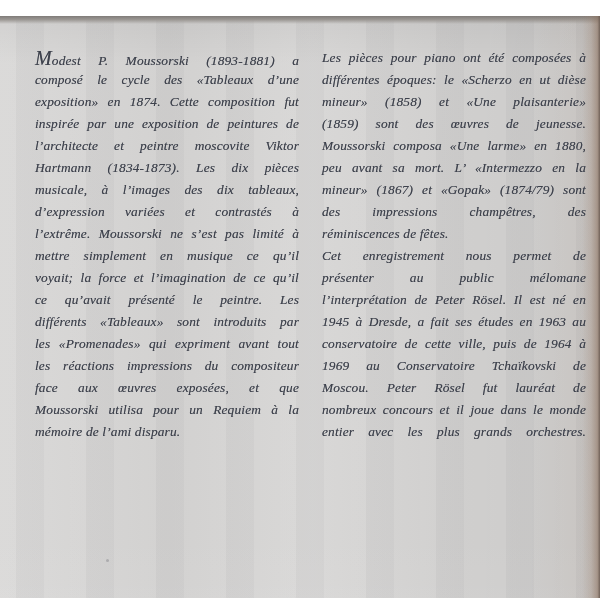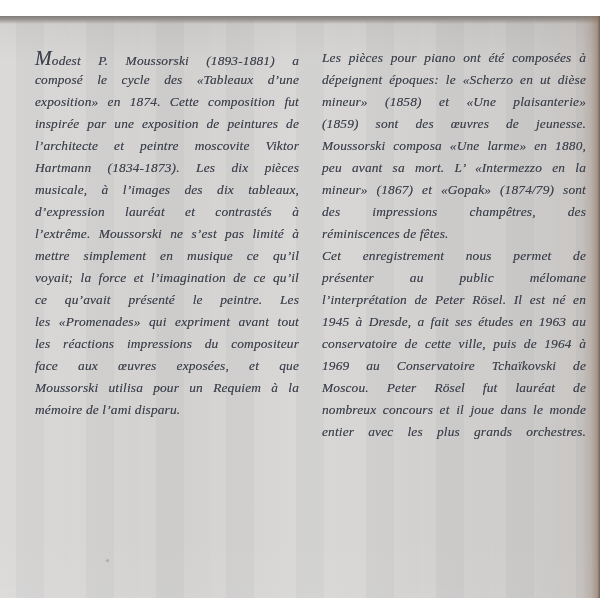--- a/index.html
+++ b/index.html
@@ -91,35 +91,36 @@
   <div class="edge-right"></div>
 
   <div class="col col-left">
     <div class="line">Modest P. Moussorski (1893-1881) a</div>
     <div class="line">composé le cycle des «Tableaux d’une</div>
     <div class="line">exposition» en 1874. Cette composition fut</div>
     <div class="line">inspirée par une exposition de peintures de</div>
     <div class="line">l’architecte et peintre moscovite Viktor</div>
     <div class="line">Hartmann (1834-1873). Les dix pièces</div>
     <div class="line">musicale, à l’images des dix tableaux,</div>
-    <div class="line">d’expression lauréat et contrastés à</div>
+    <div class="line">d’expression variées et contrastés à</div>
     <div class="line">l’extrême. Moussorski ne s’est pas limité à</div>
     <div class="line">mettre simplement en musique ce qu’il</div>
     <div class="line">voyait; la force et l’imagination de ce qu’il</div>
     <div class="line">ce qu’avait présenté le peintre. Les</div>
+    <div class="line">différents «Tableaux» sont introduits par</div>
     <div class="line">les «Promenades» qui expriment avant tout</div>
     <div class="line">les réactions impressions du compositeur</div>
     <div class="line">face aux œuvres exposées, et que</div>
     <div class="line">Moussorski utilisa pour un Requiem à la</div>
     <div class="line flush">mémoire de l’ami disparu.</div>
   </div>
 
   <div class="col col-right">
     <div class="line">Les pièces pour piano ont été composées à</div>
-    <div class="line">dépeignent époques: le «Scherzo en ut dièse</div>
+    <div class="line">différentes époques: le «Scherzo en ut dièse</div>
     <div class="line">mineur» (1858) et «Une plaisanterie»</div>
     <div class="line">(1859) sont des œuvres de jeunesse.</div>
     <div class="line">Moussorski composa «Une larme» en 1880,</div>
     <div class="line">peu avant sa mort. L’ «Intermezzo en la</div>
     <div class="line">mineur» (1867) et «Gopak» (1874/79) sont</div>
     <div class="line">des impressions champêtres, des</div>
     <div class="line flush">réminiscences de fêtes.</div>
     <div class="line">Cet enregistrement nous permet de</div>
     <div class="line">présenter au public mélomane</div>
     <div class="line">l’interprétation de Peter Rösel. Il est né en</div>

